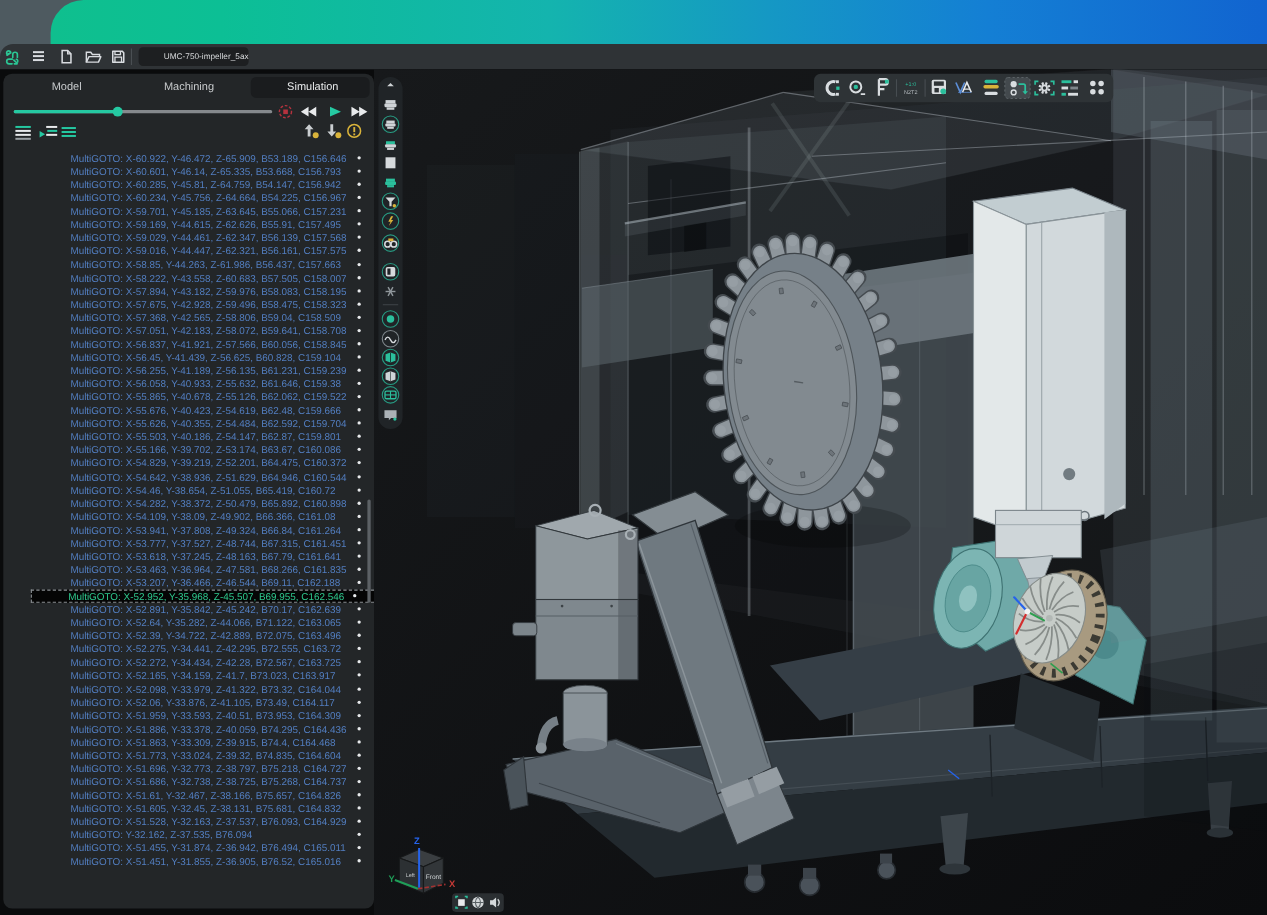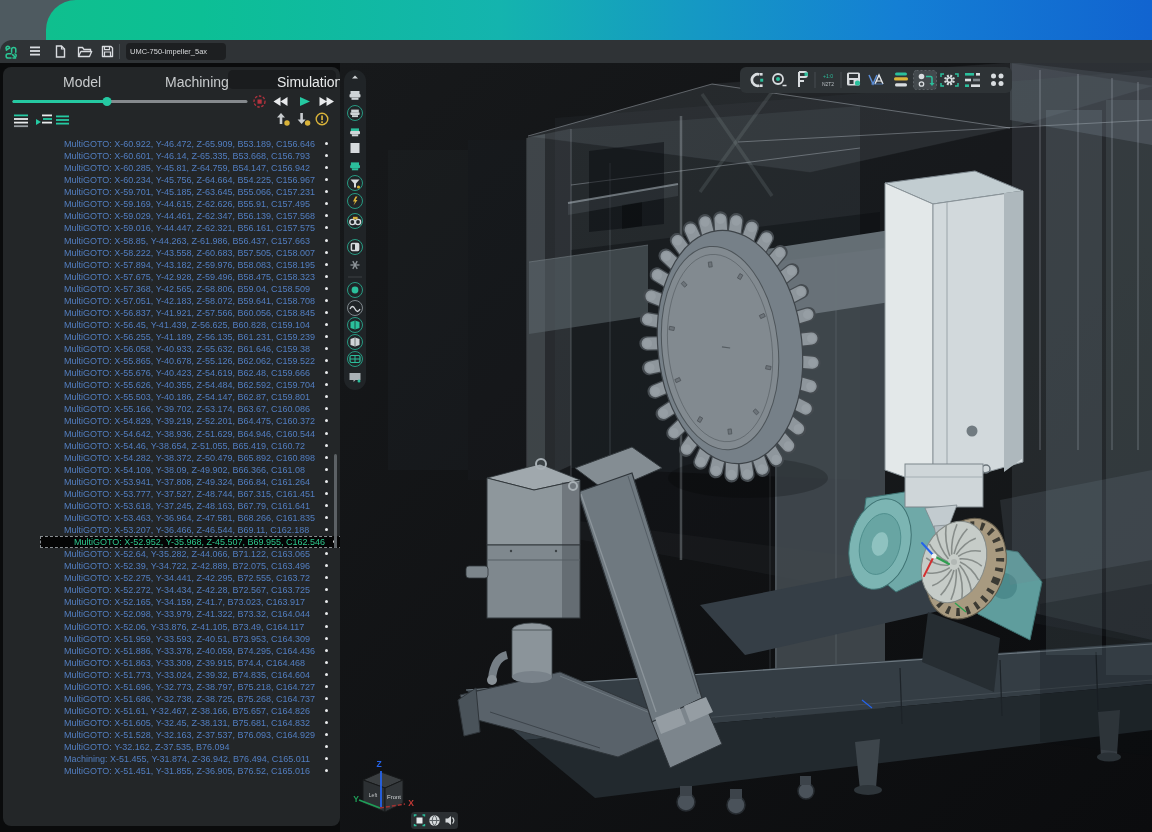--- a/index.html
+++ b/index.html
@@ -1,30 +1,30 @@
 <!DOCTYPE html>
 <html><head><meta charset="utf-8">
 <style>
 *{margin:0;padding:0;box-sizing:border-box}
 html,body{width:1152px;height:832px;overflow:hidden;background:#0a0b0c;font-family:"Liberation Sans",sans-serif}
 #slate{position:absolute;left:0;top:0;width:76px;height:52px;background:#4e5a60}
 #band{position:absolute;left:46px;top:0;width:1106px;height:40px;border-radius:30px 0 0 0;
 background:linear-gradient(90deg,#0fbf8e 0%,#0cbf95 14%,#14b4ae 41%,#1598c4 59%,#147fd4 77%,#1164d0 100%)}
 #topbar{position:absolute;left:0;top:40px;width:1152px;height:23px;background:#2f3336;border-radius:12px 0 0 0}
 #topbar svg{position:absolute;left:0;top:0}
-#ftab{position:absolute;left:126px;top:3px;width:100px;height:17px;background:#1d1f21;border-radius:4px;color:#d6d8da;font-size:7.5px;line-height:17px;text-align:left;padding-left:4px}
+#ftab{position:absolute;left:126px;top:3px;width:100px;height:17px;background:#1d1f21;border-radius:4px;color:#d6d8da;font-size:7.5px;line-height:17px;text-align:right;padding-left:4px}
 #panel{position:absolute;left:3px;top:67px;width:337px;height:759px;background:#232628;border-radius:8px}
-#tabs{position:absolute;left:16px;top:0;width:100%;height:26px;color:#c8cbcd;font-size:14px}
+#tabs{position:absolute;left:0;top:0;width:100%;height:26px;color:#c8cbcd;font-size:10px}
 #tabs span{position:absolute;top:7px}
 #atab{position:absolute;left:225px;top:3px;width:108px;height:19px;background:#1a1c1e;border-radius:5px}
 #list{position:absolute;left:16px;top:71px;width:330px}
 .r{position:relative;height:12.07px;font-size:9px;color:#527ec0;white-space:nowrap}
 .r span{position:absolute;left:45px;top:1px}
 .r b{position:absolute;left:305.5px;top:4px;width:3px;height:3px;border-radius:50%;background:#e8eaec}
-.r.sel{background:#050505;outline:1px dashed #8a8f93;outline-offset:-1px;margin-left:21px;padding-left:-11px;width:317px}
+.r.sel{background:#050505;outline:1px dashed #8a8f93;outline-offset:-1px;margin-left:9px;padding-left:-11px;width:317px}
 .r.sel span{left:34px;color:#2ec98e}
 .r.sel b{left:293px}
 #thumb{position:absolute;left:331px;top:387px;width:3px;height:94px;background:#5c6165;border-radius:2px}
 #scene{position:absolute;left:340px;top:63px}
 </style></head>
 <body>
 <div id="slate"></div>
 <div id="band"></div>
 <div id="topbar">
 <svg width="240" height="23" xmlns="http://www.w3.org/2000/svg">
@@ -224,20 +224,24 @@
       </div>
 <div class="r">
         <span>MultiGOTO: X-53.207, Y-36.466, Z-46.544, B69.11, C162.188</span>
         <b></b>
       </div>
 <div class="r sel">
         <span>MultiGOTO: X-52.952, Y-35.968, Z-45.507, B69.955, C162.546</span>
         <b></b>
       </div>
 <div class="r">
+        <span>MultiGOTO: X-52.891, Y-35.842, Z-45.242, B70.17, C162.639</span>
+        <b></b>
+      </div>
+<div class="r">
         <span>MultiGOTO: X-52.64, Y-35.282, Z-44.066, B71.122, C163.065</span>
         <b></b>
       </div>
 <div class="r">
         <span>MultiGOTO: X-52.39, Y-34.722, Z-42.889, B72.075, C163.496</span>
         <b></b>
       </div>
 <div class="r">
         <span>MultiGOTO: X-52.275, Y-34.441, Z-42.295, B72.555, C163.72</span>
         <b></b>
@@ -292,21 +296,21 @@
       </div>
 <div class="r">
         <span>MultiGOTO: X-51.528, Y-32.163, Z-37.537, B76.093, C164.929</span>
         <b></b>
       </div>
 <div class="r">
         <span>MultiGOTO: Y-32.162, Z-37.535, B76.094</span>
         <b></b>
       </div>
 <div class="r">
-        <span>Machining: X-51.455, Y-31.874, Z-36.942, B76.494, C165.011</span>
+        <span>MultiGOTO: X-51.455, Y-31.874, Z-36.942, B76.494, C165.011</span>
         <b></b>
       </div>
 <div class="r">
         <span>MultiGOTO: X-51.451, Y-31.855, Z-36.905, B76.52, C165.016</span>
         <b></b>
       </div>
 </div>
 <div id="thumb"></div>
 </div>
 

